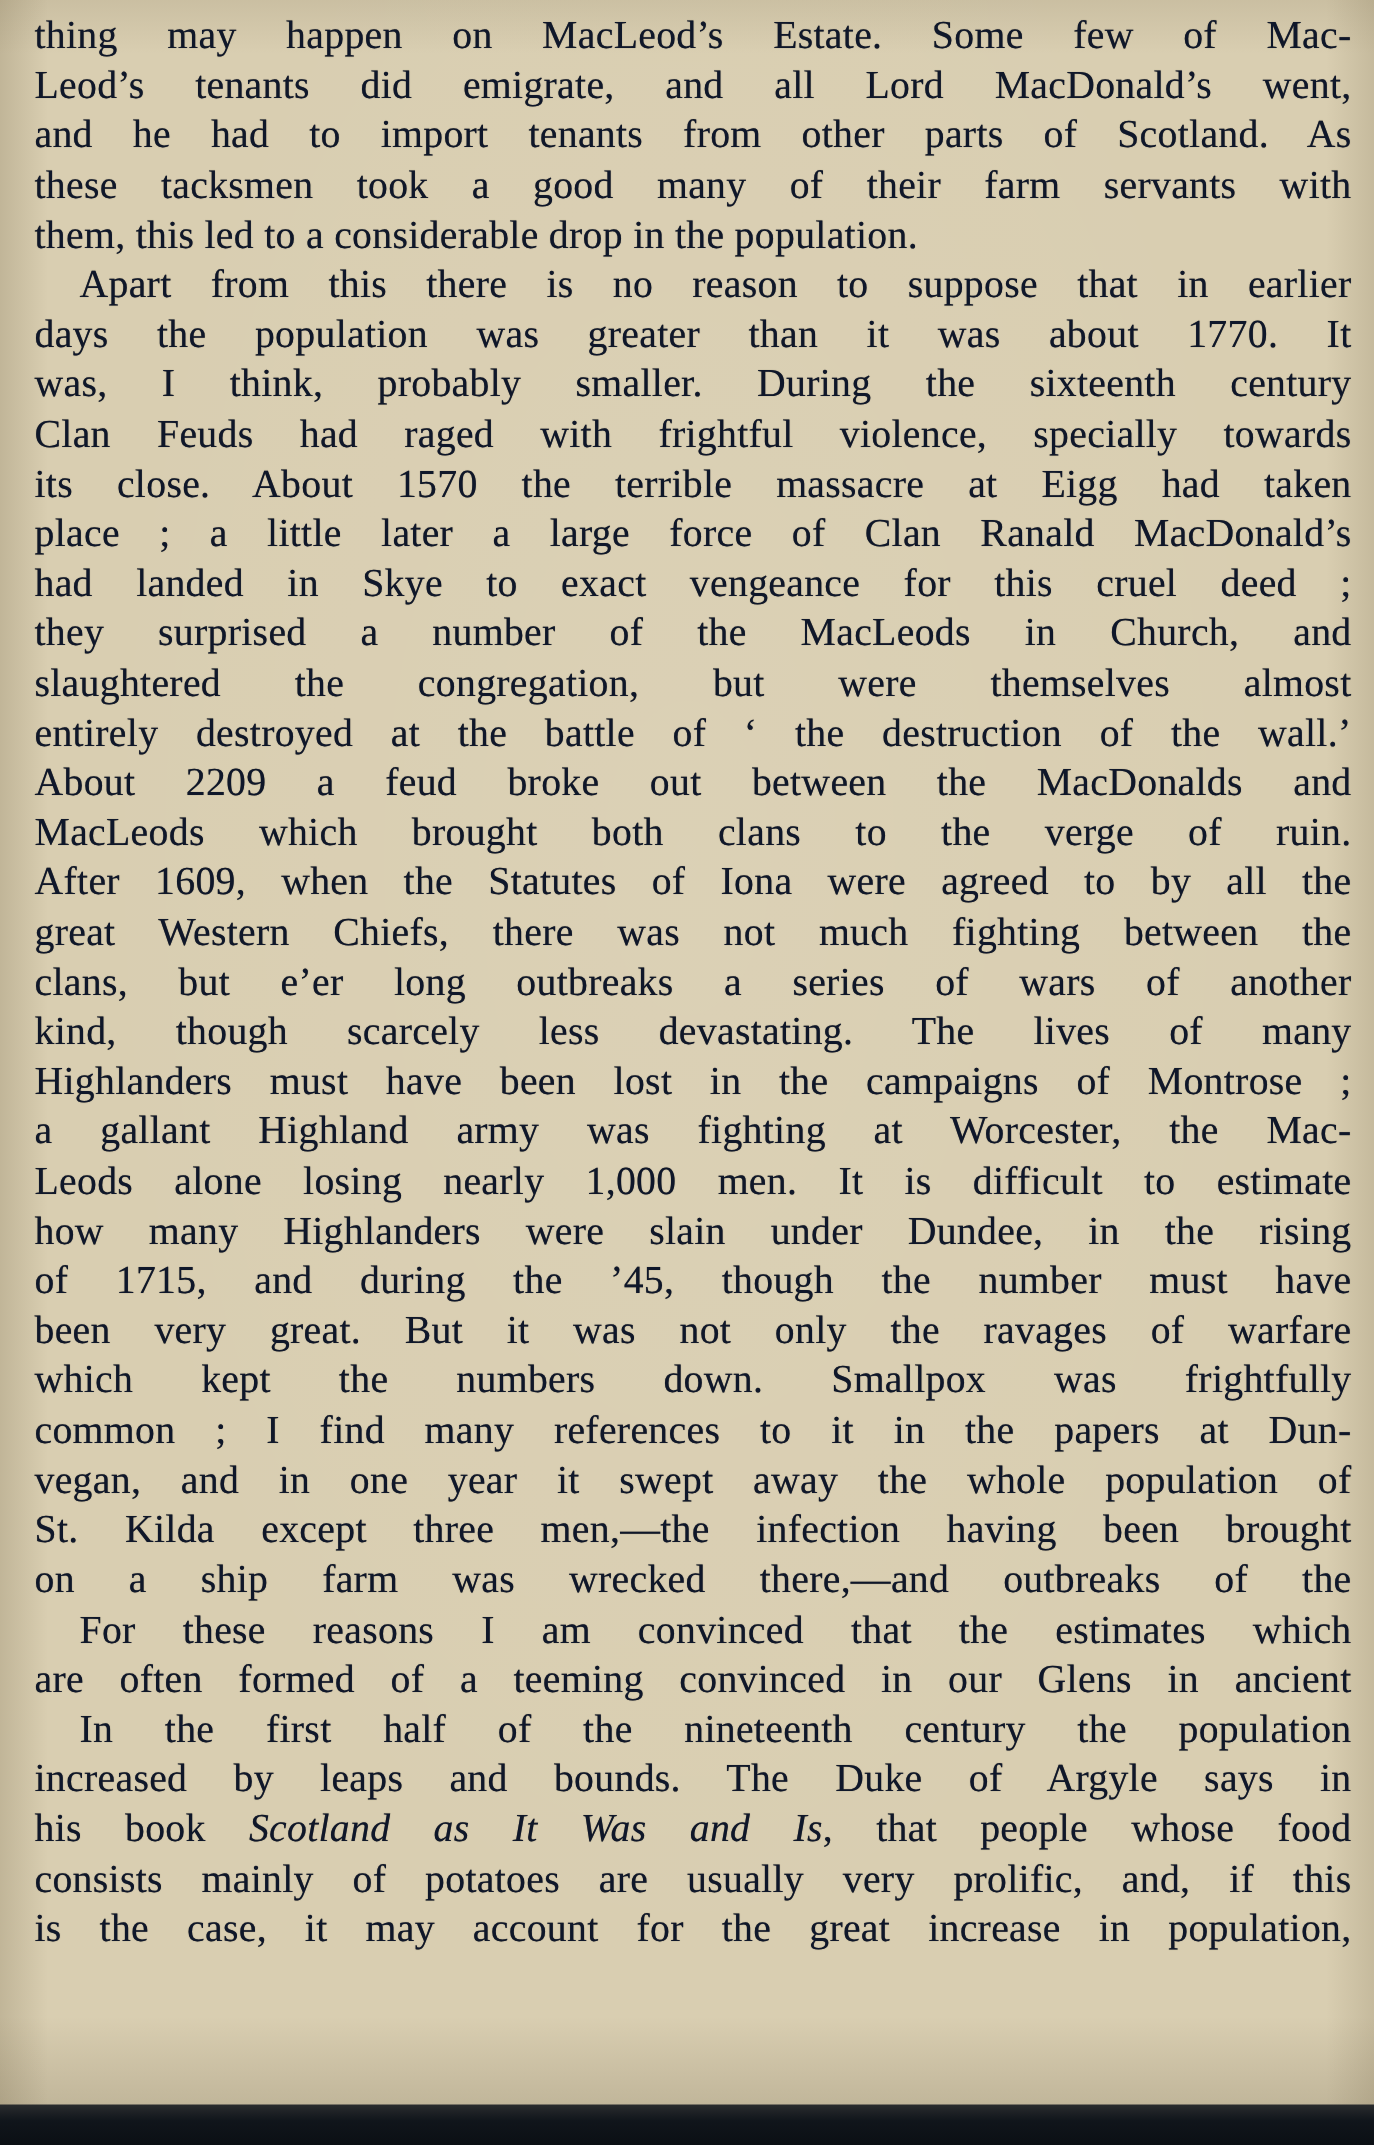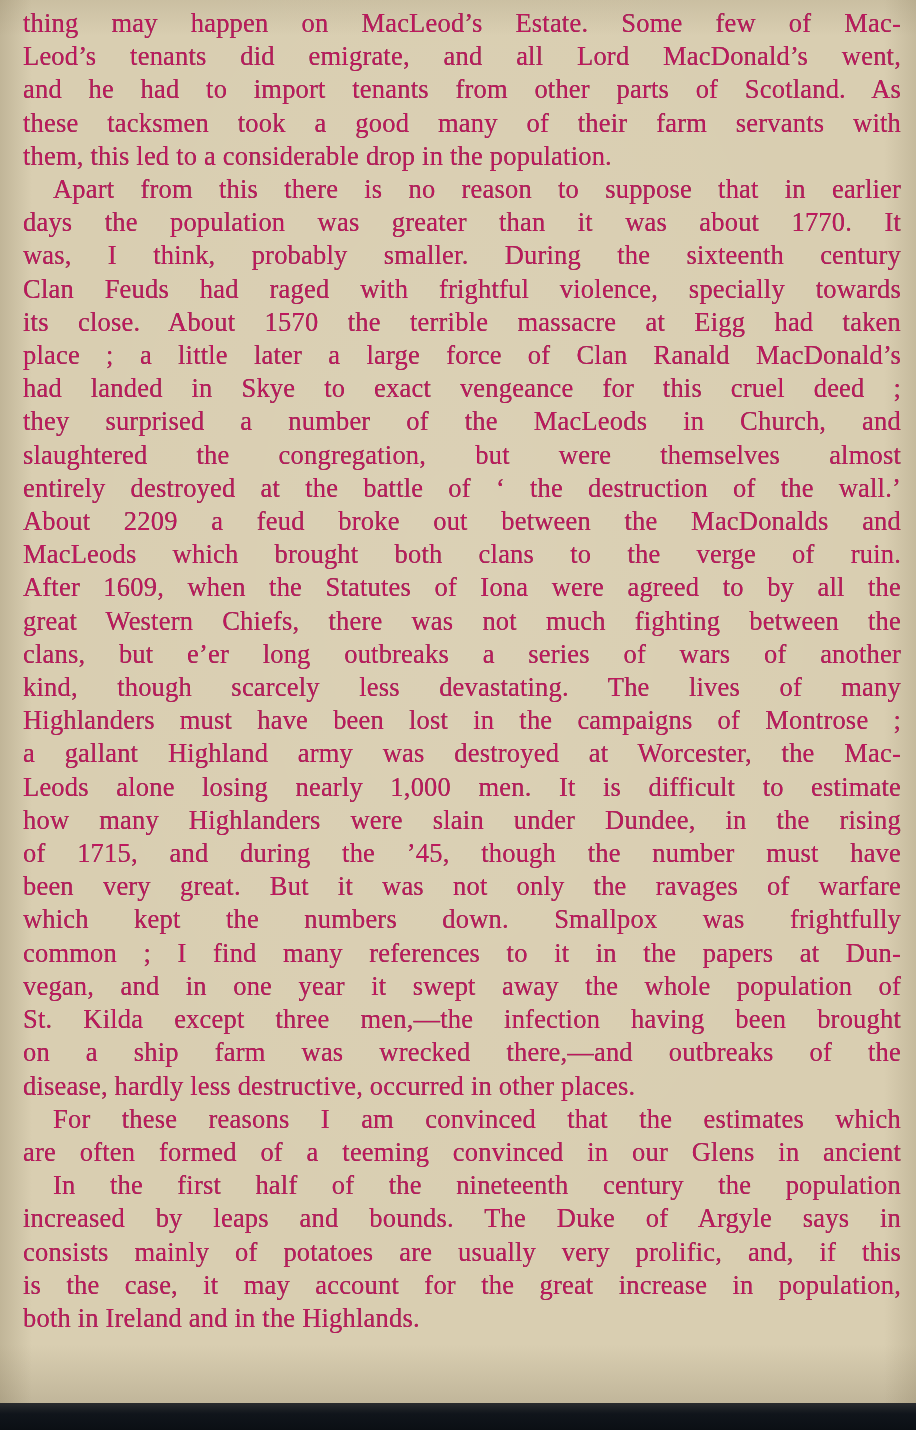--- a/index.html
+++ b/index.html
@@ -46,21 +46,21 @@
     bottom: 0;
     height: 27px;
     background: linear-gradient(to bottom, #2a2c2e, #10151b 40%, #0b0f14);
   }
 </style>
 </head>
 <body>
 
 <div class="page">
   <div class="paper-vignette"></div>
-  <div class="text-block" style="color: #be185d;">
+  <div class="text-block" style="color: #0f172a;">
       <div class="line"><span>thing may happen on MacLeod’s Estate.  Some few of Mac-</span></div>
       <div class="line"><span>Leod’s tenants did emigrate, and all Lord MacDonald’s went,</span></div>
       <div class="line"><span>and he had to import tenants from other parts of Scotland.  As</span></div>
       <div class="line"><span>these tacksmen took a good many of their farm servants with</span></div>
       <div class="line last"><span>them, this led to a considerable drop in the population.</span></div>
       <div class="line indent"><span>Apart from this there is no reason to suppose that in earlier</span></div>
       <div class="line"><span>days the population was greater than it was about 1770.  It</span></div>
       <div class="line"><span>was, I think, probably smaller.  During the sixteenth century</span></div>
       <div class="line"><span>Clan Feuds had raged with frightful violence, specially towards</span></div>
       <div class="line"><span>its close.  About 1570 the terrible massacre at Eigg had taken</span></div>
@@ -69,33 +69,32 @@
       <div class="line"><span>they surprised a number of the MacLeods in Church, and</span></div>
       <div class="line"><span>slaughtered the congregation, but were themselves almost</span></div>
       <div class="line"><span>entirely destroyed at the battle of ‘ the destruction of the wall.’</span></div>
       <div class="line"><span>About 2209 a feud broke out between the MacDonalds and</span></div>
       <div class="line"><span>MacLeods which brought both clans to the verge of ruin.</span></div>
       <div class="line"><span>After 1609, when the Statutes of Iona were agreed to by all the</span></div>
       <div class="line"><span>great Western Chiefs, there was not much fighting between the</span></div>
       <div class="line"><span>clans, but e’er long outbreaks a series of wars of another</span></div>
       <div class="line"><span>kind, though scarcely less devastating.  The lives of many</span></div>
       <div class="line"><span>Highlanders must have been lost in the campaigns of Montrose ;</span></div>
-      <div class="line"><span>a gallant Highland army was destroyed at Worcester, the Mac-</span></div>
+      <div class="line"><span>a gallant Highland army was fighting at Worcester, the Mac-</span></div>
       <div class="line"><span>Leods alone losing nearly 1,000 men.  It is difficult to estimate</span></div>
       <div class="line"><span>how many Highlanders were slain under Dundee, in the rising</span></div>
       <div class="line"><span>of 1715, and during the ’45, though the number must have</span></div>
       <div class="line"><span>been very great.  But it was not only the ravages of warfare</span></div>
       <div class="line"><span>which kept the numbers down.  Smallpox was frightfully</span></div>
       <div class="line"><span>common ; I find many references to it in the papers at Dun-</span></div>
       <div class="line"><span>vegan, and in one year it swept away the whole population of</span></div>
       <div class="line"><span>St. Kilda except three men,—the infection having been brought</span></div>
       <div class="line"><span>on a ship farm was wrecked there,—and outbreaks of the</span></div>
-      <div class="line last"><span>disease, hardly less destructive, occurred in other places.</span></div>
       <div class="line indent"><span>For these reasons I am convinced that the estimates which</span></div>
       <div class="line"><span>are often formed of a teeming convinced in our Glens in ancient</span></div>
       <div class="line indent"><span>In the first half of the nineteenth century the population</span></div>
       <div class="line"><span>increased by leaps and bounds.  The Duke of Argyle says in</span></div>
+      <div class="line"><span>his book </span><span class="italic">Scotland as It Was and Is</span><span>, that people whose food</span></div>
       <div class="line"><span>consists mainly of potatoes are usually very prolific, and, if this</span></div>
       <div class="line"><span>is the case, it may account for the great increase in population,</span></div>
-      <div class="line last"><span>both in Ireland and in the Highlands.</span></div>
     </div>
   <div class="bottom-bar"></div>
 </div>
 
 </body></html>

